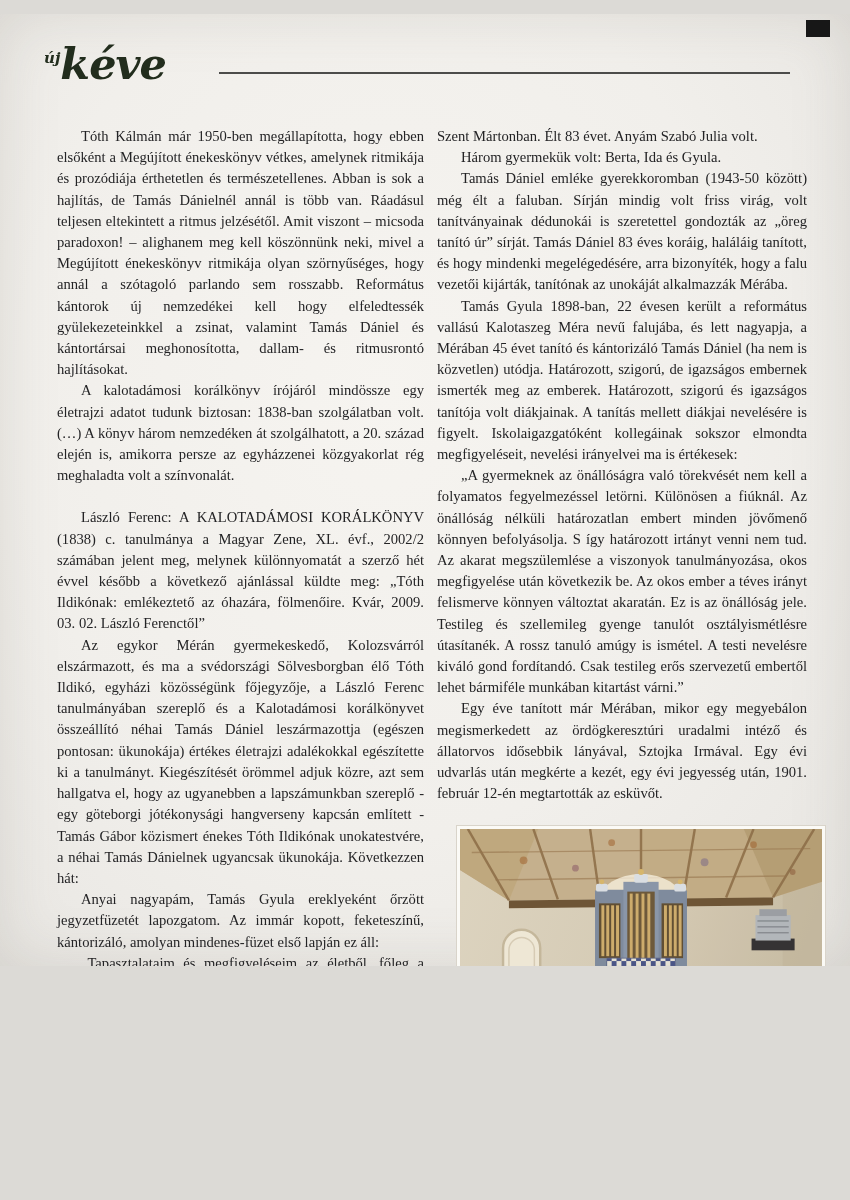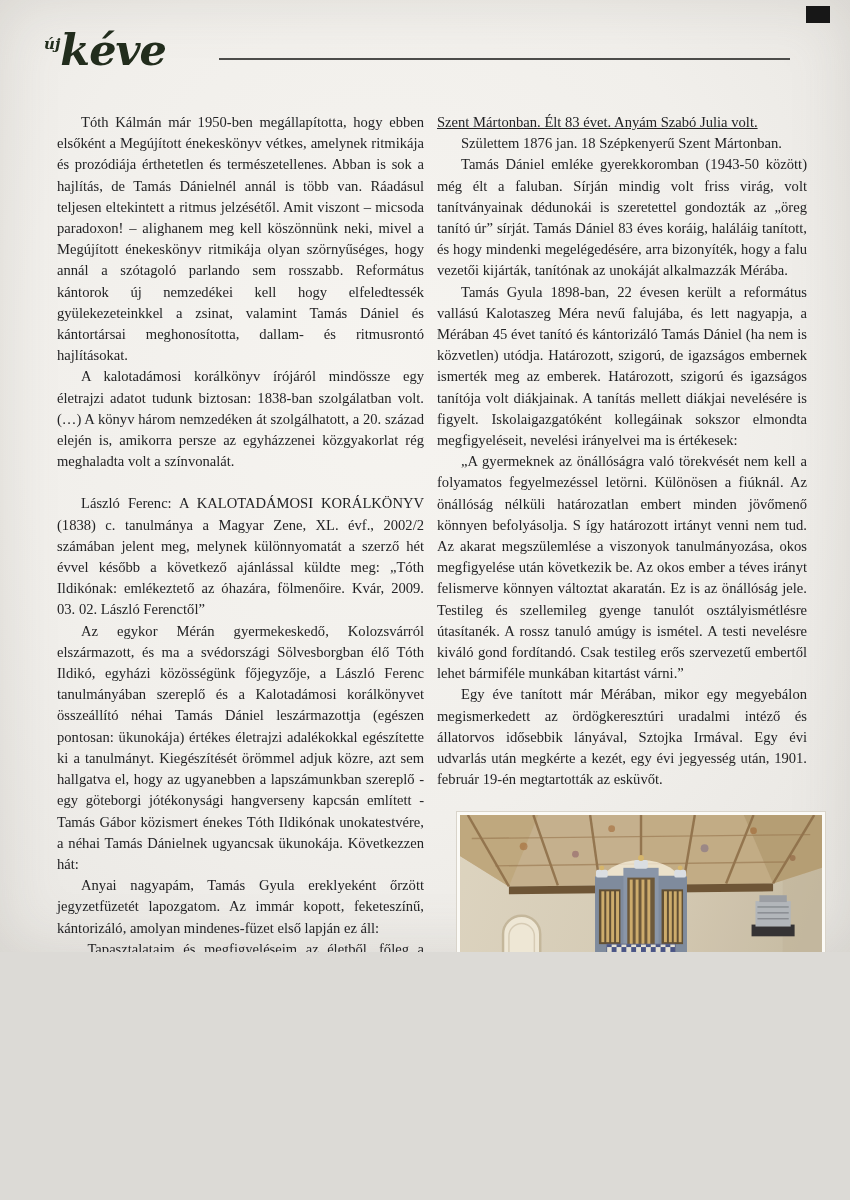--- a/index.html
+++ b/index.html
@@ -1,20 +1,20 @@
 <!DOCTYPE html>
 <html lang="hu"><head>
 <meta charset="utf-8">
 <style>
   html,body{margin:0;padding:0;}
   body{background:#dcdad6;}
   .page{
     position:relative;
     width:850px;height:952px;
-    margin:0 auto;
+    margin:14px auto;
     background:radial-gradient(ellipse at 45% 40%, #f6f4f0 0%, #f1efeb 55%, #e7e5e1 100%);
     box-shadow:inset 0 0 60px rgba(120,115,105,0.18);
     overflow:hidden;
     font-family:"Liberation Serif", serif;
     color:#232325;
   }
   
   .masthead{position:absolute;top:20px;left:44px;right:58px;height:60px;}
   .logo{position:relative;display:inline-block;color:#222d1d;white-space:nowrap;}
   .logo-prefix{
@@ -34,21 +34,21 @@
   .corner-mark{position:absolute;top:-14px;right:-38px;width:24px;height:17px;background:#171717;}
   
   .columns{
     position:absolute;top:112px;left:57px;width:750px;
     display:flex;gap:13px;
   }
   .col{width:368px;font-size:14.6px;line-height:21.2px;text-align:justify;}
   .col-right{width:370px;}
   .col p{margin:0;}
   .col p.indent{text-indent:24px;}
-  .col p.noindent{text-indent:0;text-decoration:underline;}
+  .col p.noindent{text-indent:0;}
   .col p.space-before{margin-top:21px;font-family:Liberation Serif, serif;}
   .author{margin-top:21px !important;text-indent:30px;}
   .headline{
     font-size:19.5px;font-weight:normal;letter-spacing:0.4px;
     margin:7px 0 11px 0;padding-left:28px;line-height:26px;
     color:#1e1e20;
   }
   
   .photo-figure{margin:20px 0 0 0;width:370px;padding-left:19px;}
   .photo{
@@ -93,25 +93,25 @@
       <p class="indent space-before">László Ferenc: A KALOTADÁMOSI KORÁLKÖNYV (1838) c. tanulmánya a Magyar Zene, XL. évf., 2002/2 számában jelent meg, melynek különnyomatát  a szerző hét évvel később a következő ajánlással küldte meg: „Tóth Ildikónak: emlékeztető az óhazára, fölmenőire. Kvár, 2009. 03. 02. László Ferenctől”</p>
       <p class="indent">Az egykor Mérán gyermekeskedő, Kolozsvárról elszármazott, és ma a svédországi Sölvesborgban élő Tóth Ildikó, egyházi közösségünk főjegyzője, a László Ferenc tanulmányában szereplő és a Kalotadámosi korálkönyvet összeállító néhai Tamás Dániel leszármazottja (egészen pontosan: ükunokája) értékes életrajzi adalékokkal egészítette ki a tanulmányt. Kiegészítését örömmel adjuk közre, azt sem hallgatva el, hogy az ugyanebben a lapszámunkban szereplő - egy göteborgi jótékonysági hangverseny kapcsán említett - Tamás Gábor közismert énekes Tóth Ildikónak unokatestvére, a néhai Tamás Dánielnek ugyancsak ükunokája. Következzen hát:</p>
       <p class="indent">Anyai nagyapám, Tamás Gyula ereklyeként őrzött jegyzetfüzetét lapozgatom. Az immár kopott, feketeszínű, kántorizáló, amolyan mindenes-füzet első lapján ez áll:</p>
       <p class="indent">„Tapasztalataim és megfigyeléseim az életből, főleg a helyi viszonyokat tekintve. Feljegyezve Méra, 1910. szeptember elsejétől. Tamás Gyula, igazgató-tanító”.</p>
       <p class="indent">„Nagyapám Tamás Dániel született Nyárszón 1806-ban, iskolája elvégzése után előbb Ketesden, majd Dámoson volt kántortanító. Mérára jött 1844-ben. Felesége Szőllősi Teréz. Tamás Dániel meghalt 1889-ben. Élt 83 évet, Mérán szolgált 45 évet.</p>
 
     </section>
 
     <section class="col col-right">
       <p class="noindent">Szent Mártonban. Élt 83 évet. Anyám Szabó Julia volt.</p>
-      <p class="indent">Születtem 1876 jan. 18 Szépkenyerű Szent Mártonban.</p>
+      <p class="indent">Három gyermekük volt: Berta, Ida és Gyula.</p>
       <p class="indent">Tamás Dániel emléke gyerekkoromban (1943-50 között) még élt a faluban. Sírján mindig volt friss virág, volt tanítványainak dédunokái is szeretettel gondozták az „öreg tanító úr” sírját. Tamás Dániel 83 éves koráig, haláláig tanított, és hogy mindenki megelégedésére, arra bizonyíték, hogy a falu vezetői kijárták, tanítónak az unokáját alkalmazzák Mérába.</p>
       <p class="indent">Tamás Gyula 1898-ban, 22 évesen került a református vallású Kalotaszeg Méra nevű falujába, és lett nagyapja, a Mérában 45 évet tanító és kántorizáló Tamás Dániel (ha nem is közvetlen) utódja. Határozott, szigorú, de igazságos embernek ismerték meg az emberek. Határozott, szigorú és igazságos tanítója volt diákjainak. A tanítás mellett diákjai nevelésére is figyelt. Iskolaigazgatóként kollegáinak sokszor elmondta megfigyeléseit, nevelési irányelvei ma is értékesek:</p>
       <p class="indent">„A gyermeknek az önállóságra való törekvését nem kell a folyamatos fegyelmezéssel letörni. Különösen a fiúknál. Az önállóság nélküli határozatlan embert minden jövőmenő könnyen befolyásolja. S így határozott irtányt venni nem tud. Az akarat megszülemlése a viszonyok tanulmányozása, okos megfigyelése után következik be. Az okos ember a téves irányt felismerve könnyen változtat akaratán. Ez is az önállóság jele. Testileg és szellemileg gyenge tanulót osztályismétlésre útasítanék. A rossz tanuló amúgy is ismétel. A testi nevelésre kiváló gond fordítandó. Csak testileg erős szervezetű embertől lehet bármiféle munkában kitartást várni.”</p>
-      <p class="indent">Egy éve tanított már Mérában, mikor egy megyebálon megismerkedett az ördögkeresztúri uradalmi intéző és állatorvos idősebbik lányával, Sztojka Irmával. Egy évi udvarlás után megkérte a kezét, egy évi jegyesség után, 1901. február 19-én megtartották az esküvőt.</p>
+      <p class="indent">Egy éve tanított már Mérában, mikor egy megyebálon megismerkedett az ördögkeresztúri uradalmi intéző és állatorvos idősebbik lányával, Sztojka Irmával. Egy évi udvarlás után megkérte a kezét, egy évi jegyesség után, 1901. február 12-én megtartották az esküvőt.</p>
 
       <figure class="photo-figure">
         <div class="photo">
           <svg viewBox="0 0 370 272" xmlns="http://www.w3.org/2000/svg">
             <defs>
               <linearGradient id="wallg" x1="0" y1="0" x2="1" y2="0.25">
                 <stop offset="0" stop-color="#e0d8c6"></stop>
                 <stop offset="0.55" stop-color="#d8cfbb"></stop>
                 <stop offset="1" stop-color="#c9bfa8"></stop>
               </linearGradient>

